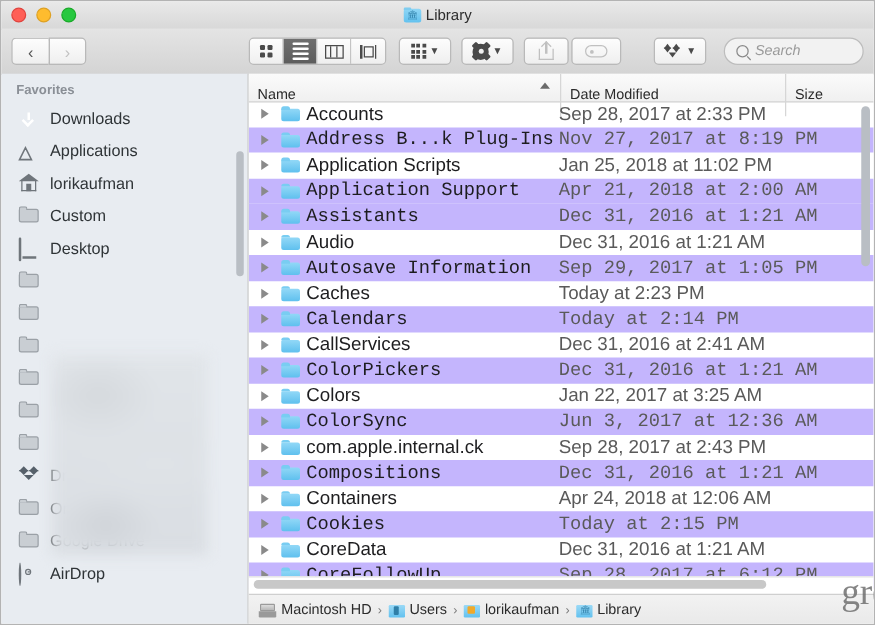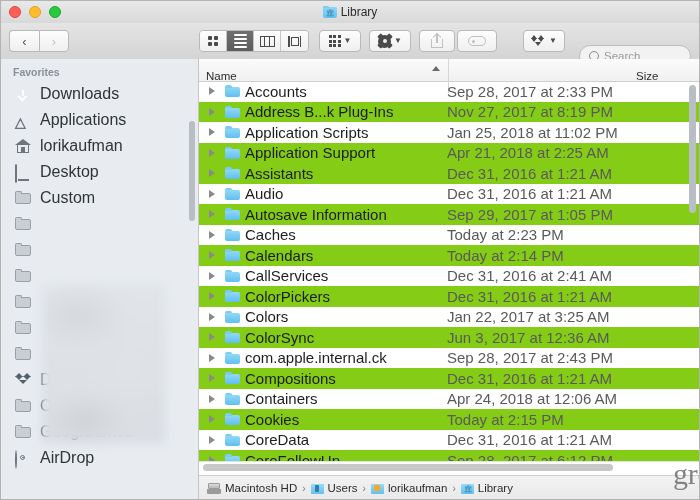--- a/index.html
+++ b/index.html
@@ -119,37 +119,37 @@
   .dbx{width:15px;height:13px;position:relative;}
   .dbx i{position:absolute;width:0;height:0;border-left:3.8px solid transparent;
     border-right:3.8px solid transparent;}
   .dbx .t1{top:0;left:0;border-bottom:4px solid #4a4a4a;}
   .dbx .t2{top:0;left:7.4px;border-bottom:4px solid #4a4a4a;}
   .dbx .t3{top:3.6px;left:0;border-top:4px solid #4a4a4a;}
   .dbx .t4{top:3.6px;left:7.4px;border-top:4px solid #4a4a4a;}
   .dbx .t5{top:7.6px;left:3.7px;border-top:4px solid #4a4a4a;}
 
   #search-field{
-    position:absolute;left:578px;top:22px;width:112px;height:22px;box-sizing:border-box;
+    position:absolute;left:578px;top:7px;width:112px;height:22px;box-sizing:border-box;
     background:#f2f2f2;border:1px solid #bdbdbd;border-radius:11px;
-    display:flex;align-items:center;padding-left:9px;gap:5px;
+    display:flex;align-items:center;padding-left:9px;gap:5px;font-style:italic;
   }
   #search-ph{font-size:11.5px;color:#9a9a9a;}
   .mag{width:8px;height:8px;border:1.4px solid #8a8a8a;border-radius:50%;position:relative;display:inline-block;}
   .mag::after{content:"";position:absolute;right:-3px;bottom:-2.5px;width:4px;height:1.4px;
     background:#8a8a8a;transform:rotate(45deg);}
 
   
   #sidebar{
     position:absolute;left:0;top:58px;width:198px;height:440px;
     background:#e8ecf1;overflow:hidden;
   }
   .sb-head{font-size:10.5px;color:#8a8f96;padding:7px 0 3px 12px;font-weight:bold;}
   .sb-item{height:26px;display:flex;align-items:center;padding-left:14px;gap:8px;}
-  .sb-label{font-size:16px;color:#2f3437;}
+  .sb-label{font-size:13px;color:#2f3437;}
   .sb-ico{width:17px;height:15px;flex:none;position:relative;}
 
   .folder-ic{width:16px;height:13px;position:relative;}
   .folder-ic .fb{position:absolute;left:0;top:2px;width:16px;height:11px;
     border:1px solid #9aa0a6;background:#c9ced3;border-radius:1px 2px 2px 2px;box-sizing:border-box;}
   .folder-ic .ft{position:absolute;left:0;top:0;width:7px;height:3px;
     border:1px solid #9aa0a6;border-bottom:none;background:#c9ced3;border-radius:2px 2px 0 0;box-sizing:border-box;}
 
   .dl-ic{width:15px;height:15px;border-radius:50%;background:#6f757b;position:relative;}
   .dl-ic::before{content:"";position:absolute;left:6.5px;top:3px;width:2px;height:6px;background:#fff;}
@@ -209,21 +209,21 @@
     border-bottom:1px solid #cfcfcf;
   }
   .col-c{position:absolute;top:0;height:34px;display:flex;align-items:center;
     font-size:11.5px;color:#2b2b2b;border-right:1px solid #d6d6d6;box-sizing:border-box;}
   .col-c span.lbl{padding-left:7px;}
   .sort-ar{position:absolute;right:8px;top:7px;width:0;height:0;
     border-left:4px solid transparent;border-right:4px solid transparent;border-bottom:5px solid #6b6b6b;}
 
   #rows{position:absolute;left:0;top:22px;width:500px;}
   .row{height:20.5px;display:flex;align-items:center;position:relative;font-size:15px;}
-  .row.alt{background:#84cc16;}
+  .row.alt{background:#c4b5fd;font-family:Liberation Mono, monospace;}
   .disc{position:absolute;left:10px;top:6px;width:0;height:0;
     border-top:4.5px solid transparent;border-bottom:4.5px solid transparent;border-left:6px solid #8a8a8a;}
   .blue-fold{position:absolute;left:26px;top:4px;width:15px;height:12px;}
   .blue-fold .fb{position:absolute;left:0;top:2px;width:15px;height:10px;
     background:linear-gradient(to bottom,#92d8f7,#5fc0ee);border-radius:1px 2px 2px 2px;}
   .blue-fold .ft{position:absolute;left:0;top:0;width:6.5px;height:2.5px;
     background:#79cdf2;border-radius:2px 2px 0 0;}
   .r-name{position:absolute;left:46px;color:#1d1d1f;white-space:nowrap;}
   .r-date{position:absolute;left:248px;color:#5a5a5a;white-space:nowrap;}
 
@@ -393,28 +393,28 @@
       <span class="sb-ico"><span class="app-ic">△</span></span>
       <span class="sb-label">Applications</span>
     </div>
     <div class="sb-item">
       <span class="sb-ico">
         <span class="home-ic"><span class="roof"></span><span class="bdy"></span><span class="dr"></span></span>
       </span>
       <span class="sb-label">lorikaufman</span>
     </div>
     <div class="sb-item">
-      <span class="sb-ico"><span class="desk-ic"></span></span>
-      <span class="sb-label">Desktop</span>
-    </div>
-    <div class="sb-item">
       <span class="sb-ico">
         <span class="folder-ic"><span class="fb"></span><span class="ft"></span></span>
       </span>
       <span class="sb-label">Custom</span>
+    </div>
+    <div class="sb-item">
+      <span class="sb-ico"><span class="desk-ic"></span></span>
+      <span class="sb-label">Desktop</span>
     </div>
 
     <div class="sb-item">
       <span class="sb-ico">
         <span class="folder-ic"><span class="fb"></span><span class="ft"></span></span></span>
       <span class="sb-label"></span>
     </div>
     <div class="sb-item">
       <span class="sb-ico">
         <span class="folder-ic"><span class="fb"></span><span class="ft"></span></span></span>
@@ -467,20 +467,23 @@
   </div>
   <div id="sb-divider"></div>
 
   <div id="filepane">
 
     <div id="colhead">
       <div class="col-c" style="left:0;width:250px;">
         <span class="lbl">Name</span>
         <span class="sort-ar"></span>
       </div>
+      <div class="col-c" style="left:250px;width:180px;">
+        <span class="lbl">Date Modified</span>
+      </div>
       <div class="col-c" style="left:430px;width:90px;">
         <span class="lbl">Size</span>
       </div>
 
     </div>
 
     <div id="rows">
         <div class="row">
           <span class="disc"></span>
           <span class="blue-fold">
@@ -508,21 +511,21 @@
           <span class="r-name">Application Scripts</span>
           <span class="r-date">Jan 25, 2018 at 11:02 PM</span>
         </div>
         <div class="row alt">
           <span class="disc"></span>
           <span class="blue-fold">
             <span class="fb"></span>
             <span class="ft"></span>
           </span>
           <span class="r-name">Application Support</span>
-          <span class="r-date">Apr 21, 2018 at 2:25 AM</span>
+          <span class="r-date">Apr 21, 2018 at 2:00 AM</span>
         </div>
         <div class="row alt">
           <span class="disc"></span>
           <span class="blue-fold">
             <span class="fb"></span>
             <span class="ft"></span>
           </span>
           <span class="r-name">Assistants</span>
           <span class="r-date">Dec 31, 2016 at 1:21 AM</span>
         </div>

